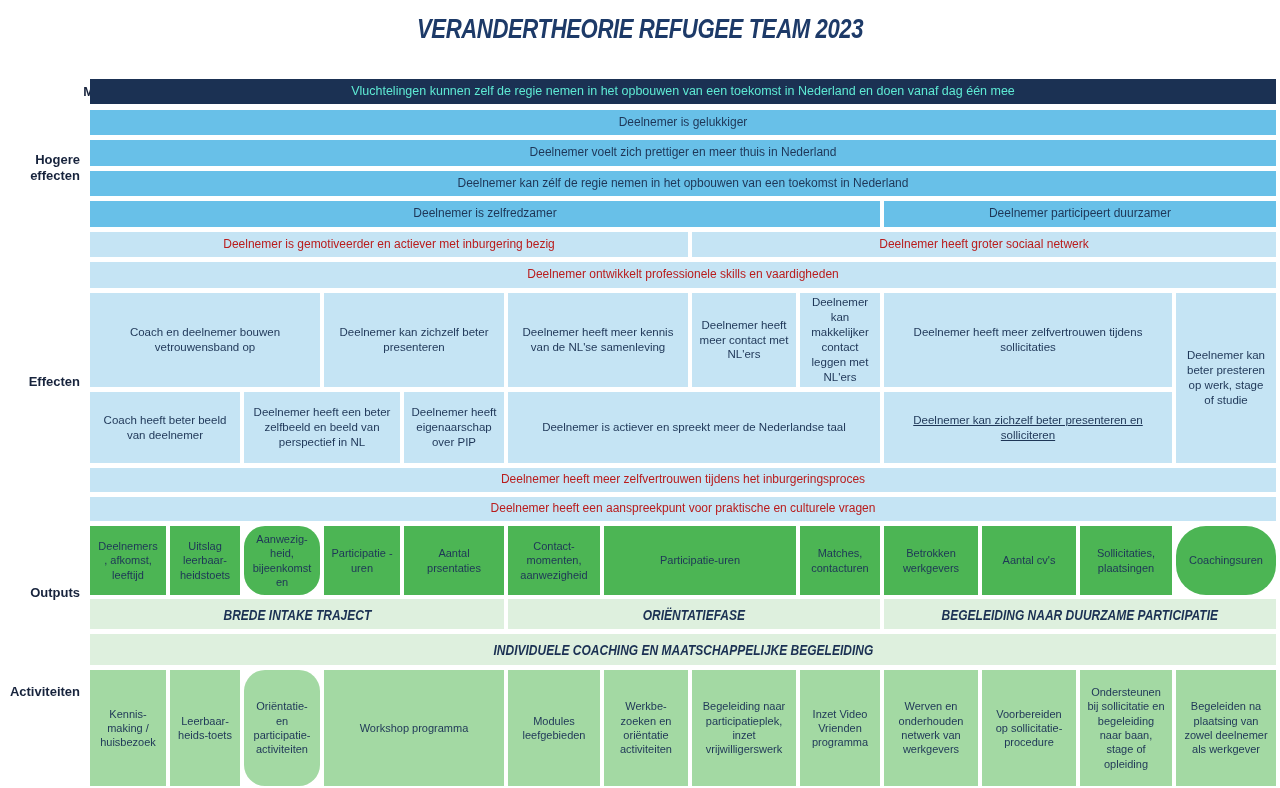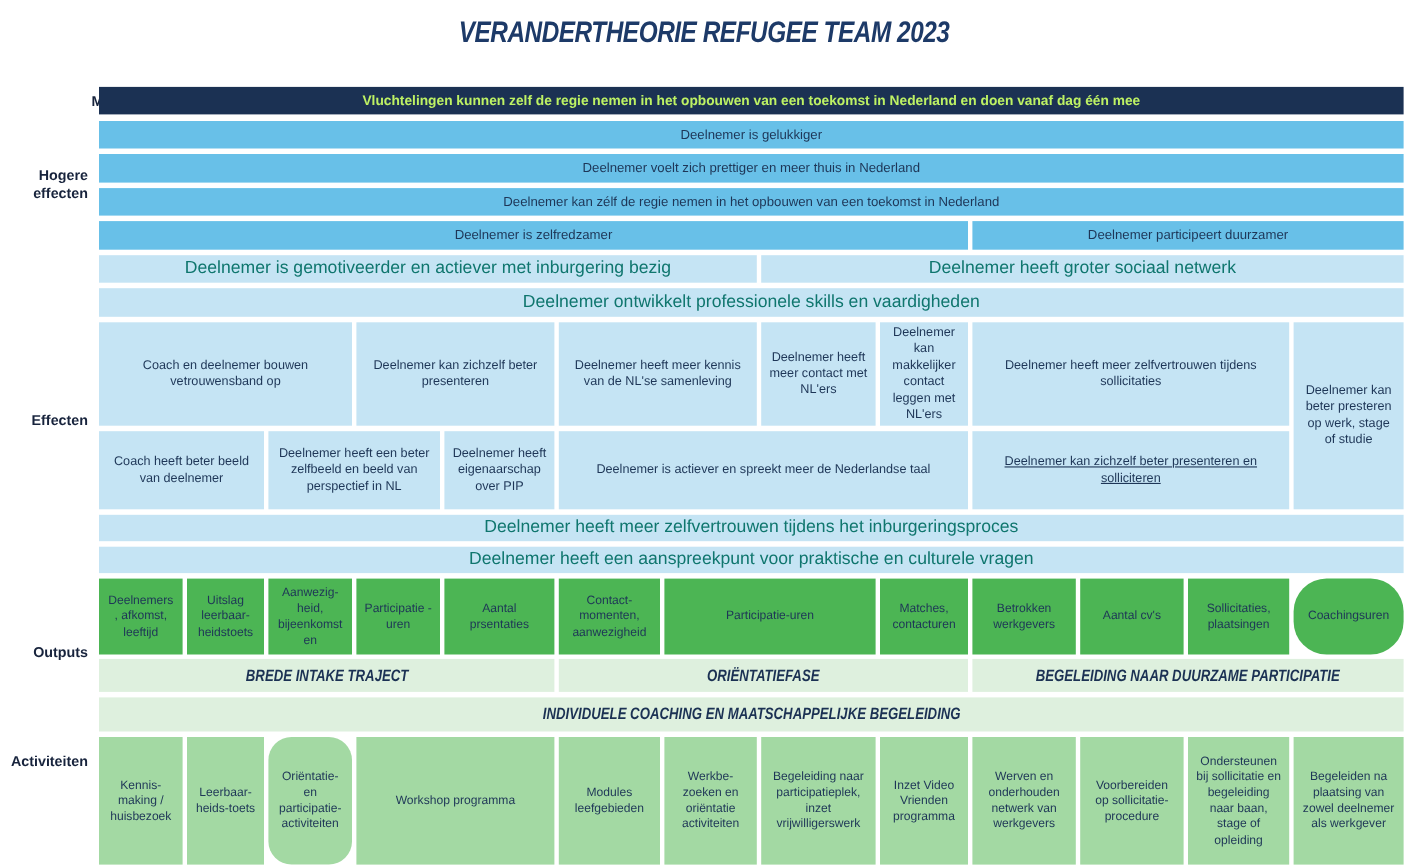--- a/index.html
+++ b/index.html
@@ -13,23 +13,23 @@
   .rowlabel{position:absolute;left:0;width:80px;text-align:right;font-weight:bold;
             color:#17233c;font-size:13px;line-height:1.2;}
 
   .band{position:absolute;left:90px;width:1186px;display:grid;
         grid-template-columns:76px 70px 76px 76px 100px 92px 84px 104px 80px 94px 94px 92px 100px;
         column-gap:4px;}
   .cell{display:flex;align-items:center;justify-content:center;text-align:center;
         box-sizing:border-box;padding:3px 7px;line-height:1.3;overflow:hidden;
         overflow-wrap:break-word;word-break:break-word;}
 
-  .navy-bg{background:#1b3153;color:#bef264;font-weight:bold;font-size:12.5px;}
+  .navy-bg{background:#1b3153;color:#5eead4;font-weight:normal;font-size:12.5px;}
   .mblue{background:#68c0e8;color:#1e3657;font-size:12px;}
-  .lblue{background:#c5e4f4;color:#0f766e;font-size:16px;}
+  .lblue{background:#c5e4f4;color:#b91c1c;font-size:12px;}
   .ebox{background:#c5e4f4;color:#1e3657;font-size:11.5px;}
   .gbox{background:#4cb554;color:#1e3657;font-size:11px;}
   .agbox{background:#a3d9a3;color:#1e3657;font-size:11px;}
   .fase{background:#def0de;display:flex;align-items:center;justify-content:center;}
   .fase-text{color:#1b3153;font-weight:bold;font-style:italic;font-size:15px;
              display:inline-block;transform:scaleX(0.8);transform-origin:center;white-space:nowrap;}
 
   .full{grid-column:1 / -1;}
 </style>
 </head>
@@ -91,21 +91,21 @@
   <div class="band" style="top:468px;">
     <div class="cell lblue full" style="height:24px;">Deelnemer heeft meer zelfvertrouwen tijdens het inburgeringsproces</div>
   </div>
   <div class="band" style="top:497px;">
     <div class="cell lblue full" style="height:24px;">Deelnemer heeft een aanspreekpunt voor praktische en culturele vragen</div>
   </div>
 
   <div class="band" style="top:526px;grid-template-rows:69px;">
     <div class="cell gbox" style="grid-column:1;">Deelnemers, afkomst, leeftijd</div>
     <div class="cell gbox" style="grid-column:2;">Uitslag leerbaar-heidstoets</div>
-    <div class="cell gbox" style="grid-column:3;">Aanwezig-heid, bijeenkomsten</div>
+    <div class="cell gbox" style="grid-column:3;border-radius:21px;">Aanwezig-heid, bijeenkomsten</div>
     <div class="cell gbox" style="grid-column:4;">Participatie -uren</div>
     <div class="cell gbox" style="grid-column:5;">Aantal prsentaties</div>
     <div class="cell gbox" style="grid-column:6;">Contact-momenten, aanwezigheid</div>
     <div class="cell gbox" style="grid-column:7 / span 2;">Participatie-uren</div>
     <div class="cell gbox" style="grid-column:9;">Matches, contacturen</div>
     <div class="cell gbox" style="grid-column:10;">Betrokken werkgevers</div>
     <div class="cell gbox" style="grid-column:11;">Aantal cv's</div>
     <div class="cell gbox" style="grid-column:12;">Sollicitaties, plaatsingen</div>
     <div class="cell gbox" style="grid-column:13;border-radius:30px;">Coachingsuren</div>
   </div>

